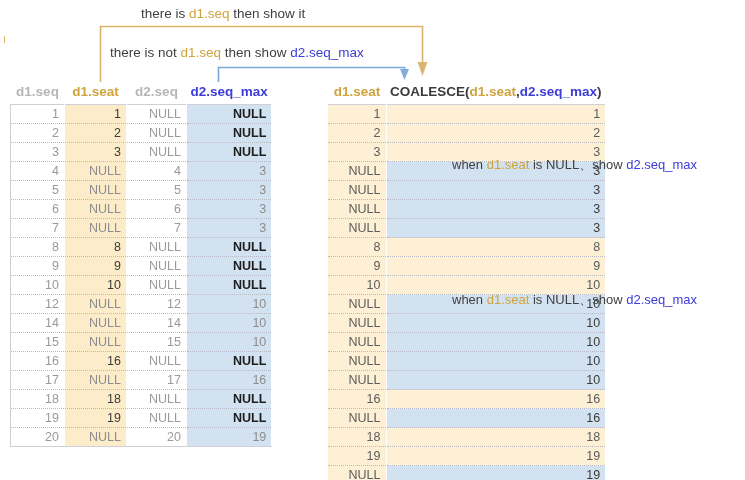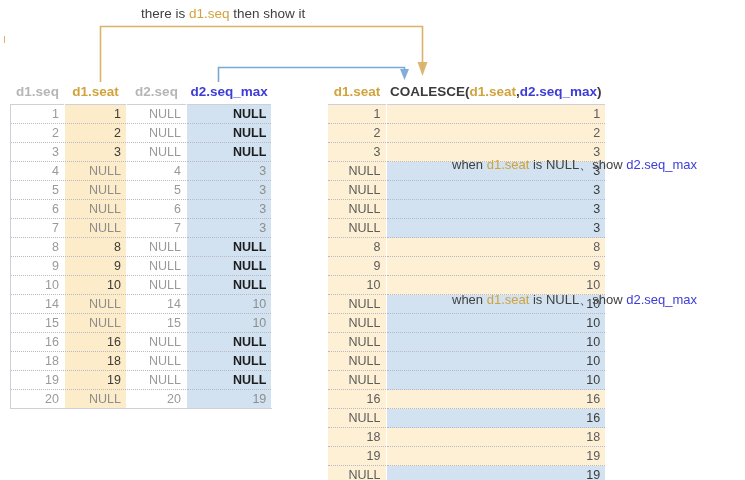--- a/index.html
+++ b/index.html
@@ -104,20 +104,23 @@
 <body>
 
 <div id="stage">
 
   <div id="stray-tick"></div>
 
   <div class="callout" id="callout-top">
     <span>there is </span><span class="tok-seq">d1.seq</span><span> then show it</span>
   </div>
 
+  <div class="callout" id="callout-bot">
+    <span>there is not </span><span class="tok-seq">d1.seq</span><span> then show </span><span class="tok-max">d2.seq_max</span>
+  </div>
 
   <svg id="brackets" viewBox="0 0 745 480">
 
     <g stroke="#d9b36a" stroke-width="1.6" fill="none">
       <path d="M100.5,82 L100.5,26.5 L422.5,26.5 L422.5,62"></path>
     </g>
     <polygon points="422.5,76 417.5,62 427.5,62" fill="#d9b36a" opacity="0.95"></polygon>
     <path d="M422.5,62 L422.5,70" stroke="#d9b36a" stroke-width="1.6" fill="none"></path>
 
     <g stroke="#7aa9d6" stroke-width="1.6" fill="none">
@@ -196,36 +199,48 @@
           <td class="c-plain">NULL</td>
           <td class="c-blue strong">NULL</td>
         </tr>
         <tr>
           <td class="c-plain">10</td>
           <td class="c-yellow">10</td>
           <td class="c-plain">NULL</td>
           <td class="c-blue strong">NULL</td>
         </tr>
         <tr>
+          <td class="c-plain">12</td>
+          <td class="c-yellow grayval">NULL</td>
+          <td class="c-plain">12</td>
+          <td class="c-blue grayval">10</td>
+        </tr>
+        <tr>
           <td class="c-plain">14</td>
           <td class="c-yellow grayval">NULL</td>
           <td class="c-plain">14</td>
           <td class="c-blue grayval">10</td>
         </tr>
         <tr>
           <td class="c-plain">15</td>
           <td class="c-yellow grayval">NULL</td>
           <td class="c-plain">15</td>
           <td class="c-blue grayval">10</td>
         </tr>
         <tr>
           <td class="c-plain">16</td>
           <td class="c-yellow">16</td>
           <td class="c-plain">NULL</td>
           <td class="c-blue strong">NULL</td>
+        </tr>
+        <tr>
+          <td class="c-plain">17</td>
+          <td class="c-yellow grayval">NULL</td>
+          <td class="c-plain">17</td>
+          <td class="c-blue grayval">16</td>
         </tr>
         <tr>
           <td class="c-plain">18</td>
           <td class="c-yellow">18</td>
           <td class="c-plain">NULL</td>
           <td class="c-blue strong">NULL</td>
         </tr>
         <tr>
           <td class="c-plain">19</td>
           <td class="c-yellow">19</td>

